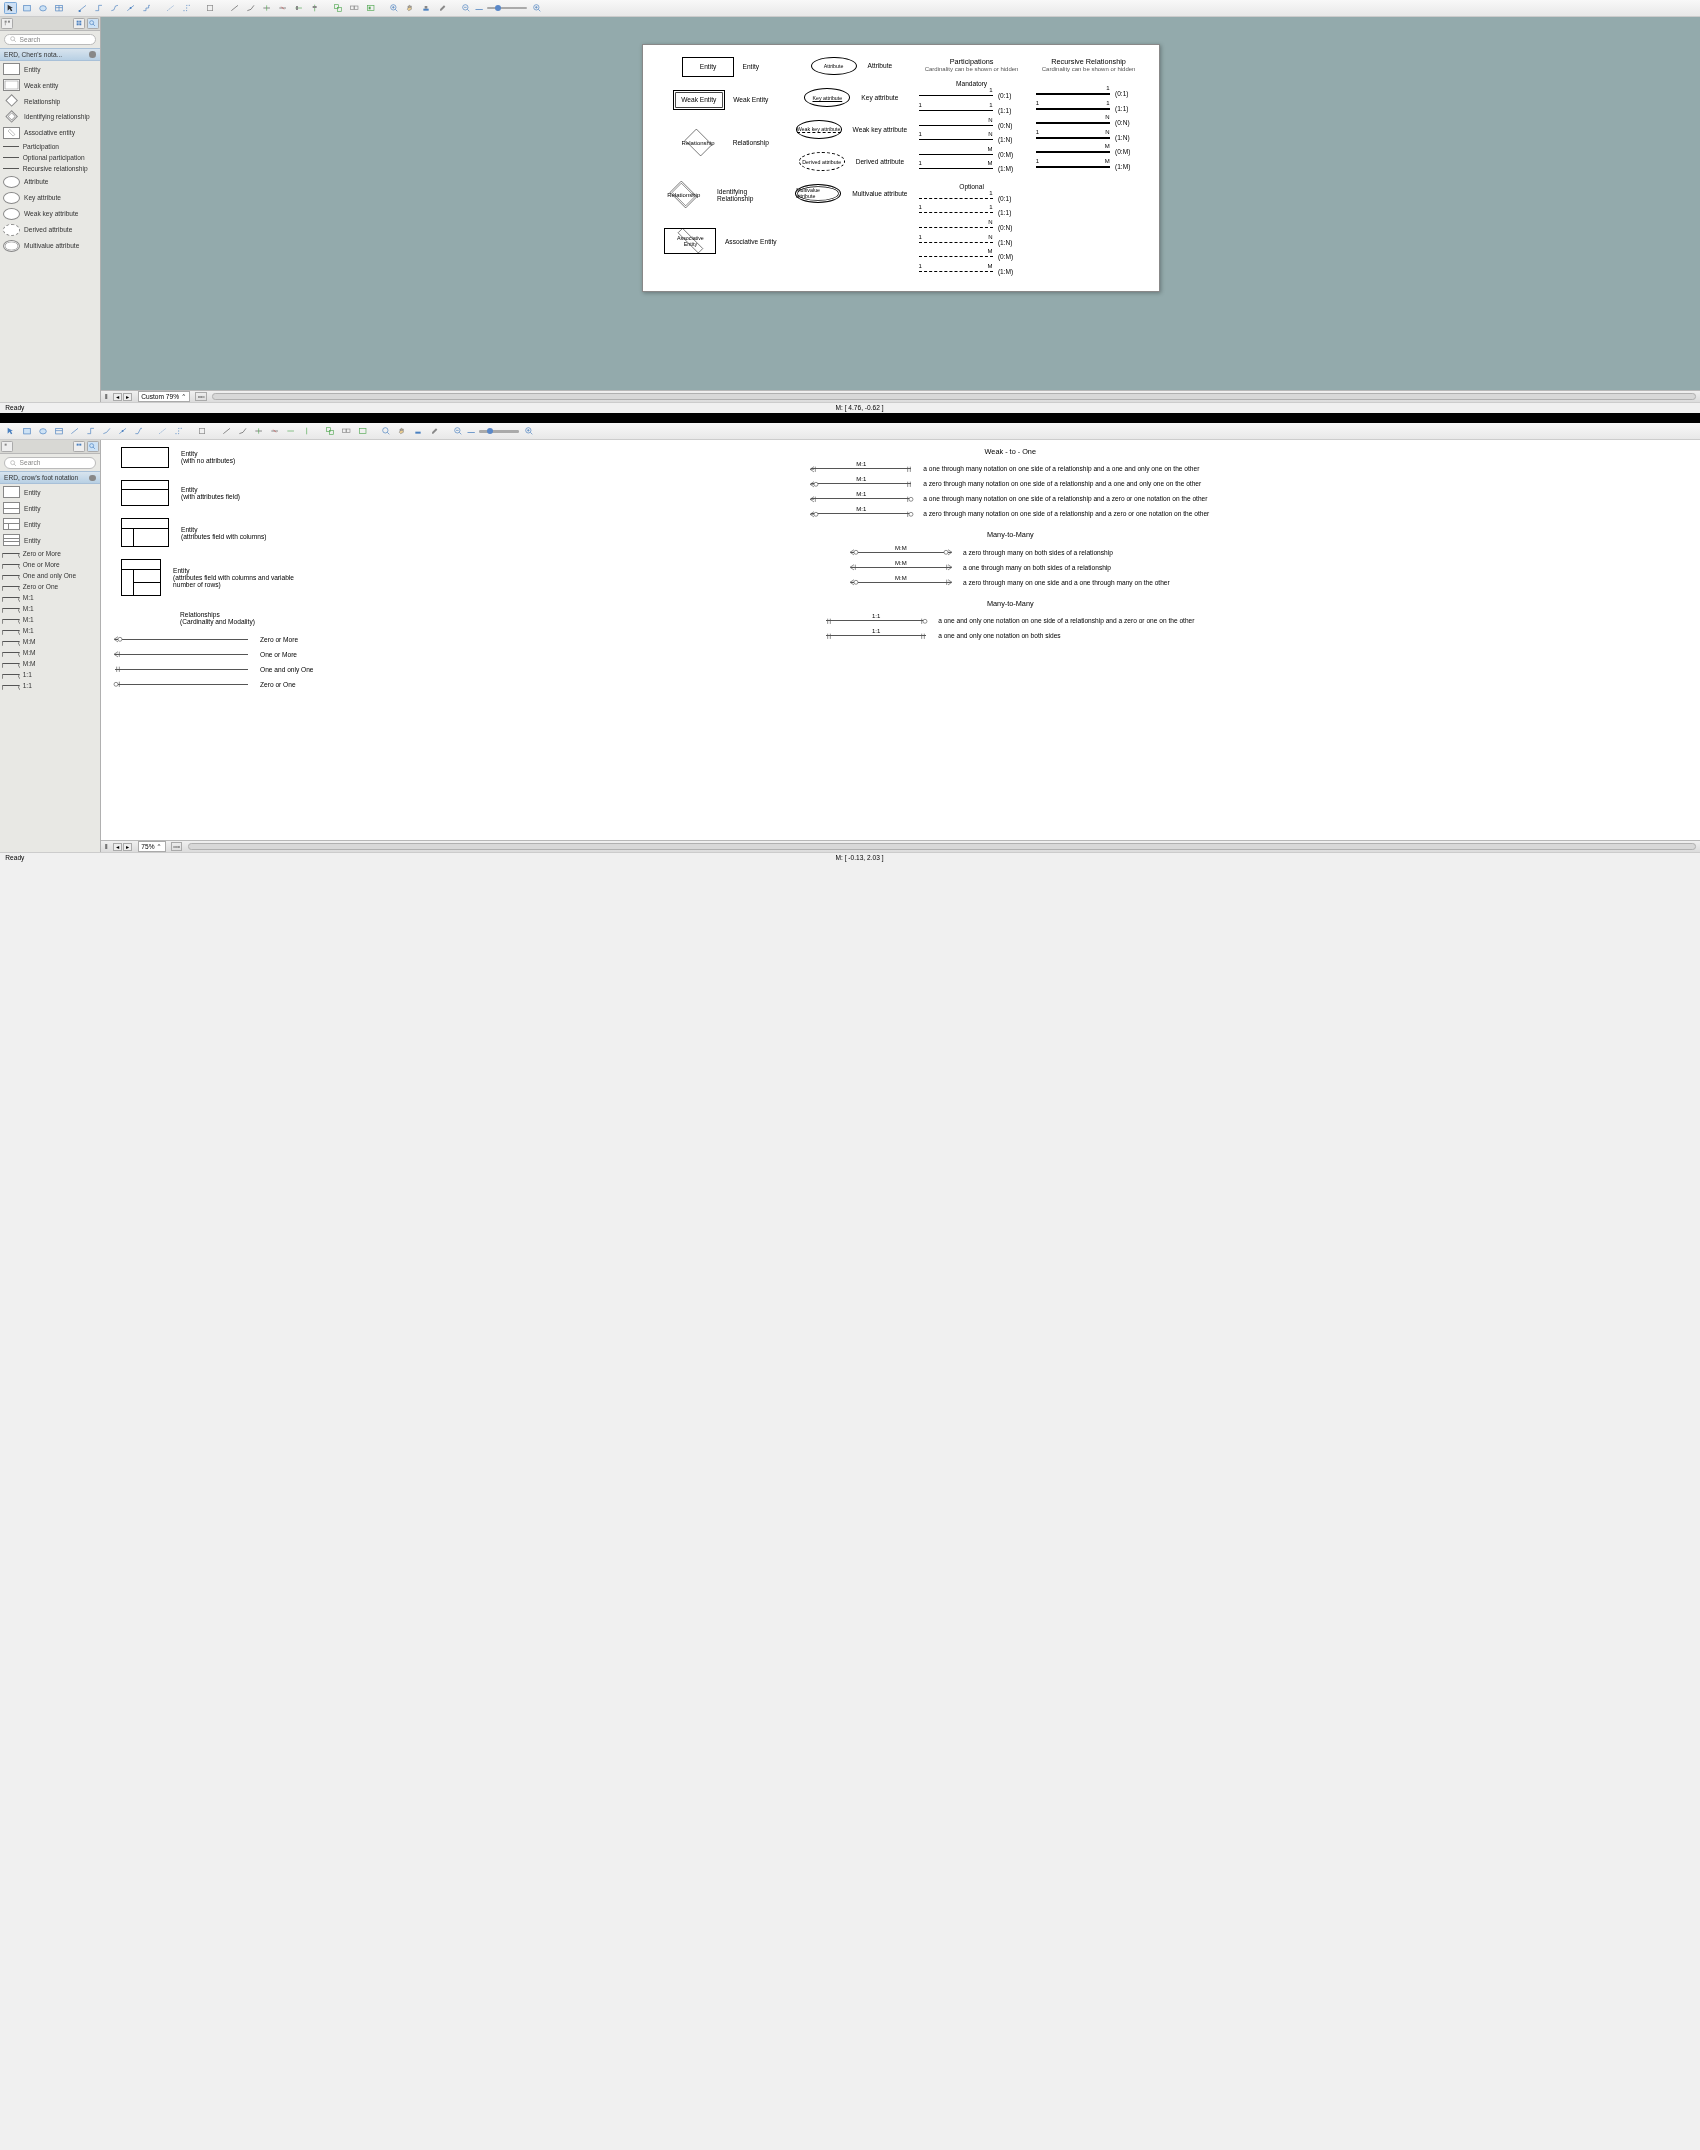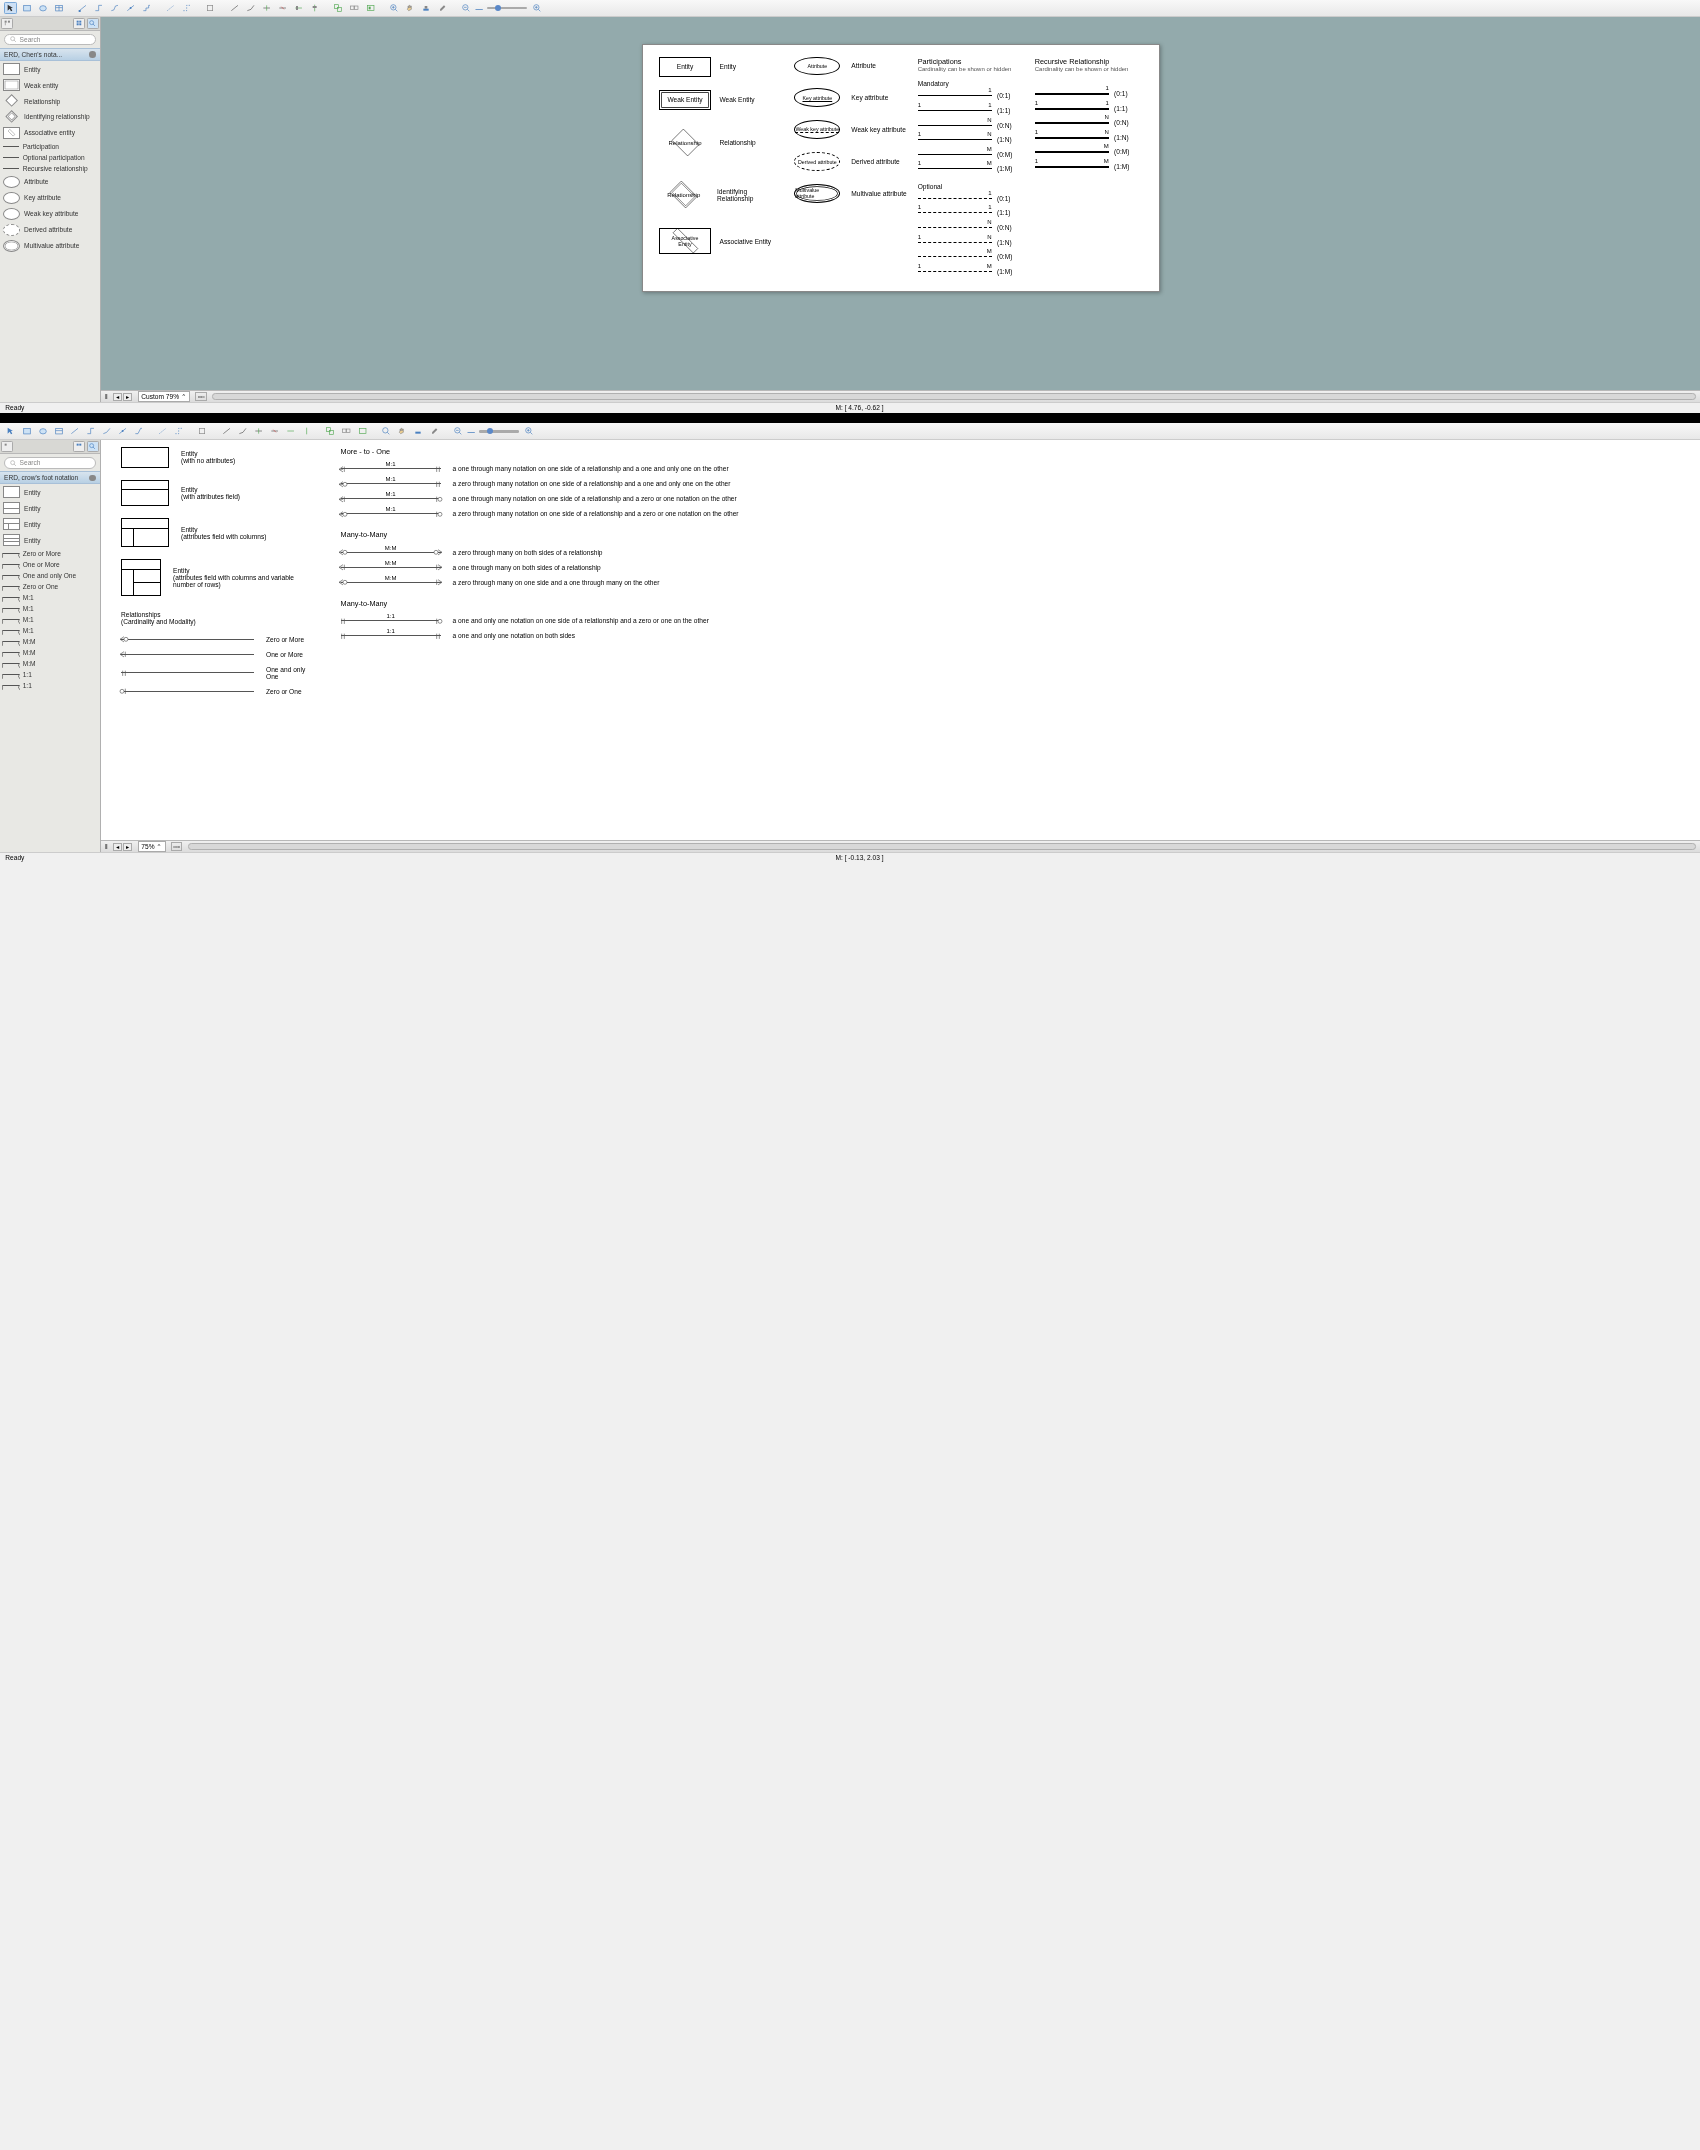--- a/index.html
+++ b/index.html
@@ -36,21 +36,21 @@
 .shape.rect { width: 52px; height: 20px; border: 0.7px solid #000; }
 .shape.rect.double { box-shadow: inset 0 0 0 1.3px #fff, inset 0 0 0 2px #000; }
 .shape.ell { width: 46px; height: 18.6px; border: 0.7px solid #000; border-radius: 50%; }
 .shape.ell.double { box-shadow: inset 0 0 0 1.3px #fff, inset 0 0 0 2px #000; border-radius: 50%; }
 .shape.ell.dashed { border-style: dashed; }
 .shape.diamond { width: 39px; height: 39px; position: relative; }
 .shape.diamond .dz { position:absolute; inset:0; border:0.7px solid #000; transform: rotate(45deg) scale(0.58,0.42); }
 .shape.diamond .dz.inner { transform: rotate(45deg) scale(0.5,0.34); }
 .shape.diamond .dz-label { position: relative; z-index: 1; font-size: 6px; }
 .shape-label { font-size: 6.6px; }
-.col { display: flex; flex-direction: column; }
+.col { display: flex; flex-direction: column; align-items: center; }
 .heading { font-size: 7.3px; margin-bottom: 0.7px; }
 .subheading { font-size: 6px; color: #555; margin-bottom: 5.3px; }
 .part-row { display: flex; align-items: center; height: 14.6px; gap: 5.3px; }
 .part-line { width: 74px; border-bottom: 0.7px solid #000; position: relative; }
 .part-line.double::after { content:''; position:absolute; left:0; right:0; bottom:-2px; border-bottom:0.7px solid #000; }
 .part-line.dashed { border-bottom-style: dashed; }
 .part-line .l { position:absolute; left:0; top:-8px; font-size:6px; }
 .part-line .r { position:absolute; right:0; top:-8px; font-size:6px; }
 .part-label { font-size: 6.6px; width: 26.6px; }
 .mini-heading { font-size: 6.6px; margin: 2.7px 0 1.3px; }
@@ -1009,21 +1009,21 @@
                         <circle cx="3" cy="5" r="3" stroke="#555" fill="#fff"></circle>
                         <line x1="8" y1="1" x2="8" y2="9" stroke="#555"></line>
                       </svg>
                     </span>
                   </div>
                   <span class="conn-text" style="width:60px;">Zero or One</span>
                 </div>
               </div>
         </div>
         <div class="col" style="flex:1;">
-          <div class="heading" style="margin-bottom:9.3px;">More - to - One</div>
+          <div class="heading" style="margin-bottom:9.3px;">Weak - to - One</div>
           <div id="cf-m1">
                 <div class="conn-row">
                   <div class="conn-line">
                     <span class="conn-end left">
                       <svg width="8" height="6.6" style="display:block;" viewBox="0 0 12 10">
                         <line x1="8" y1="1" x2="8" y2="9" stroke="#555"></line>
                         <path d="M0 5 L6 1 M0 5 L6 9 M0 5 L6 5" stroke="#555" fill="none"></path>
                       </svg>
                     </span>
                     <span class="clabel">M:1</span>

